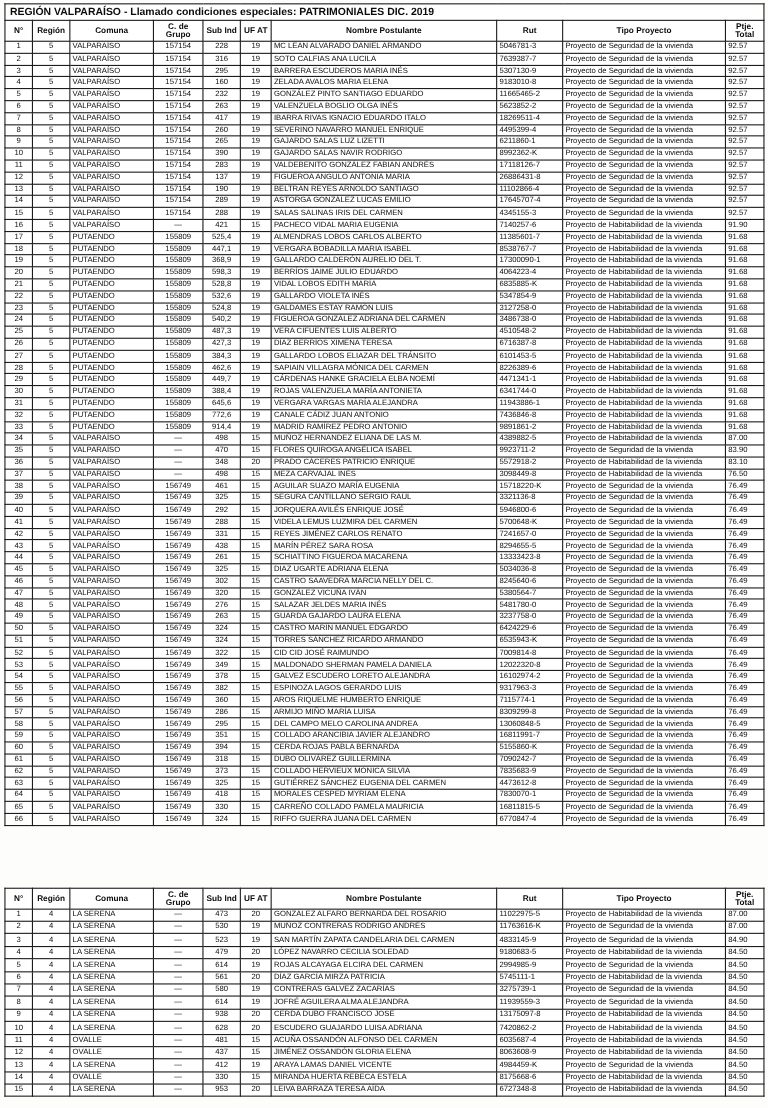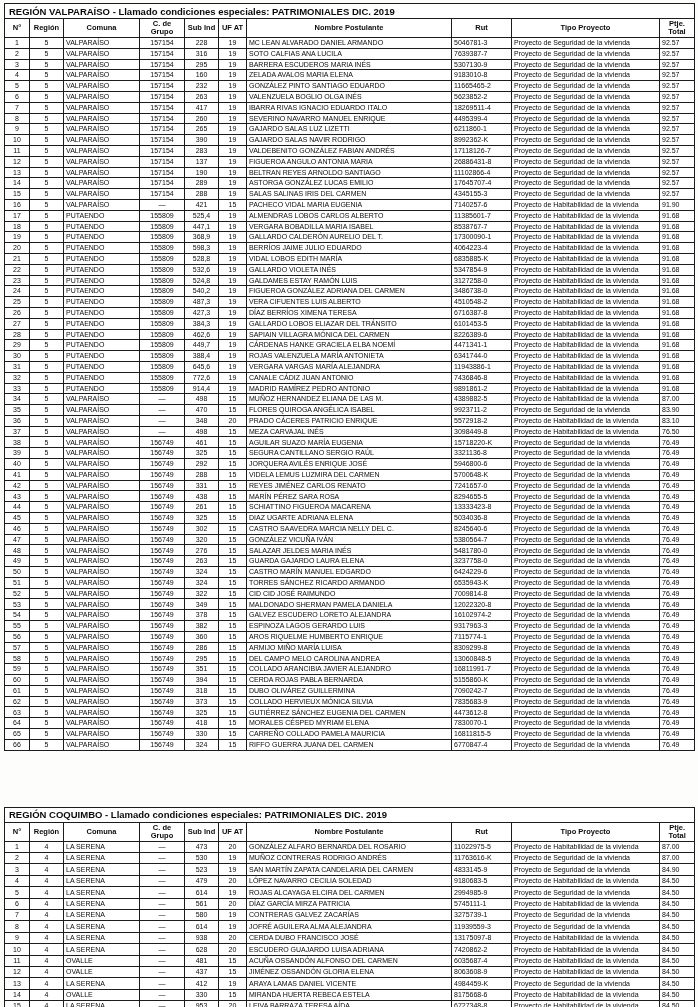--- a/index.html
+++ b/index.html
@@ -870,23 +870,20 @@
           <col style="width: 45px;">
           <col style="width: 34px;">
           <col style="width: 28px;">
           <col style="width: 205px;">
           <col style="width: 60px;">
           <col style="width: 148px;">
           <col style="width: 35px;">
         </colgroup>
         <tbody>
           <tr>
-            <td colspan="10" class="title">REGIÓN COQUIMBO -  Llamado condiciones especiales: PATRIMONIALES DIC. 2019</td>
-          </tr>
-          <tr>
             <th>N°</th>
             <th>Región</th>
             <th>Comuna</th>
             <th>C. de Grupo</th>
             <th>Sub Ind</th>
             <th>UF AT</th>
             <th>Nombre Postulante</th>
             <th>Rut</th>
             <th>Tipo Proyecto</th>
             <th>Ptje. Total</th>

